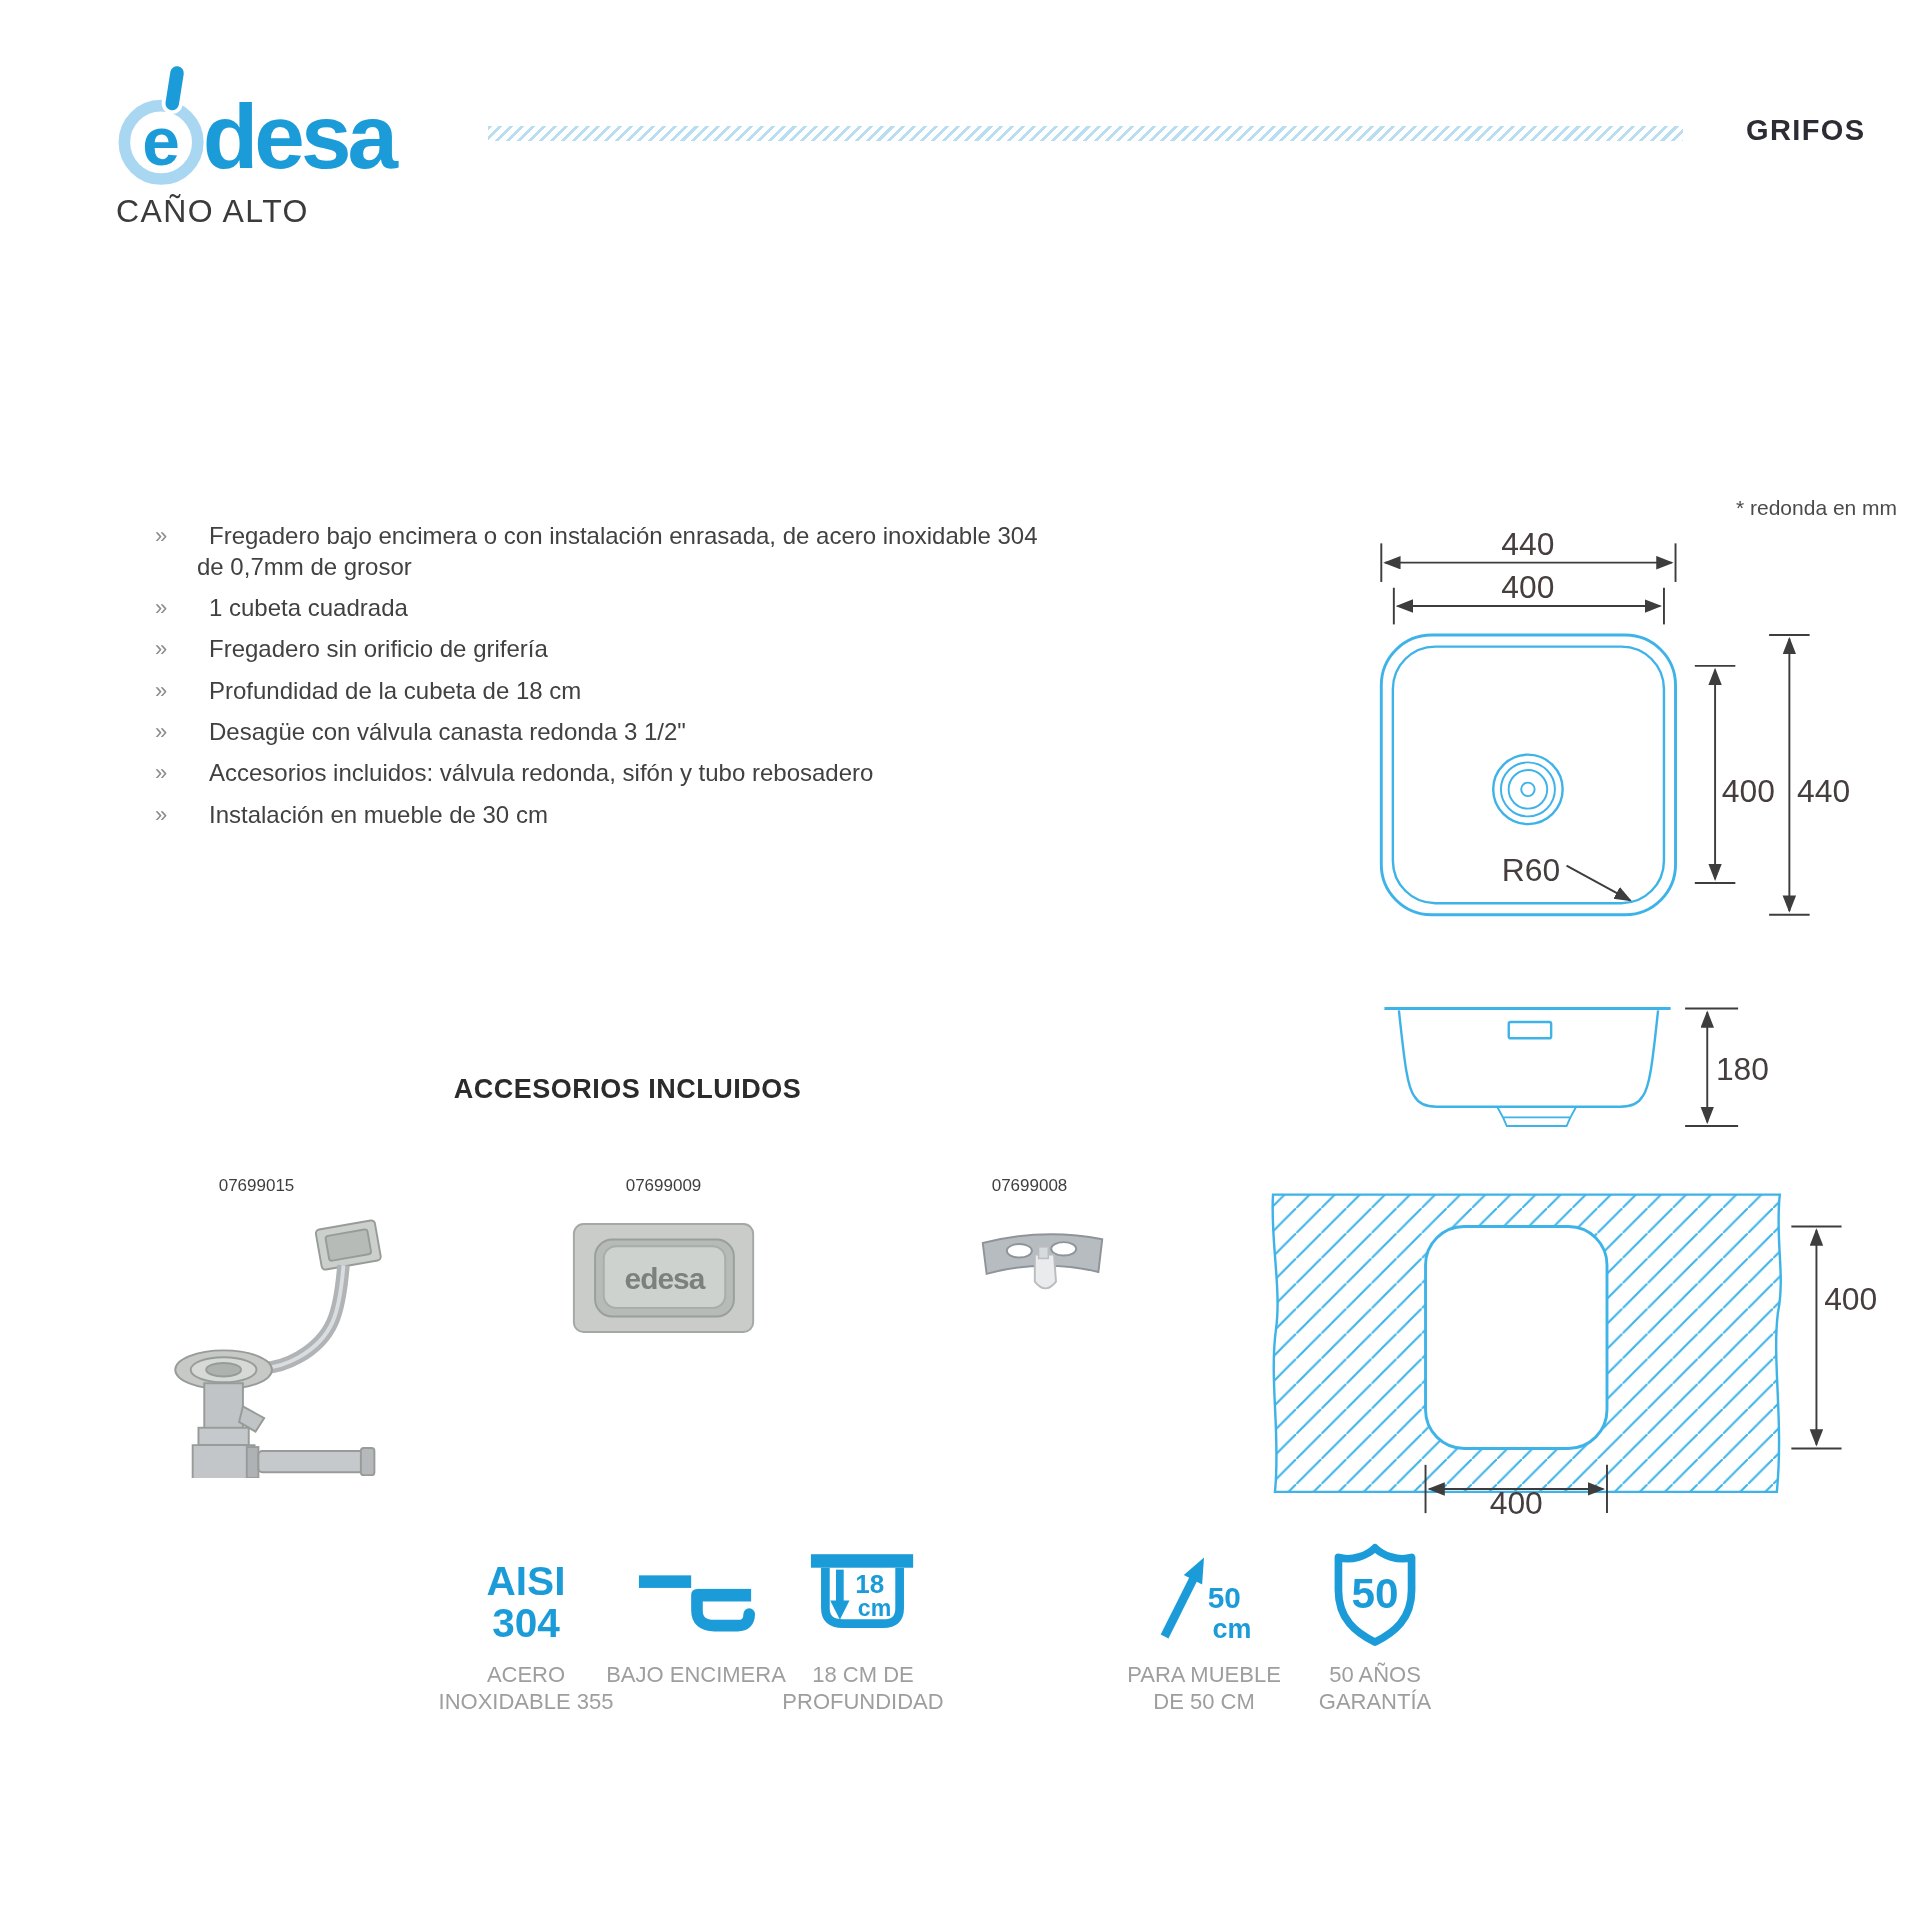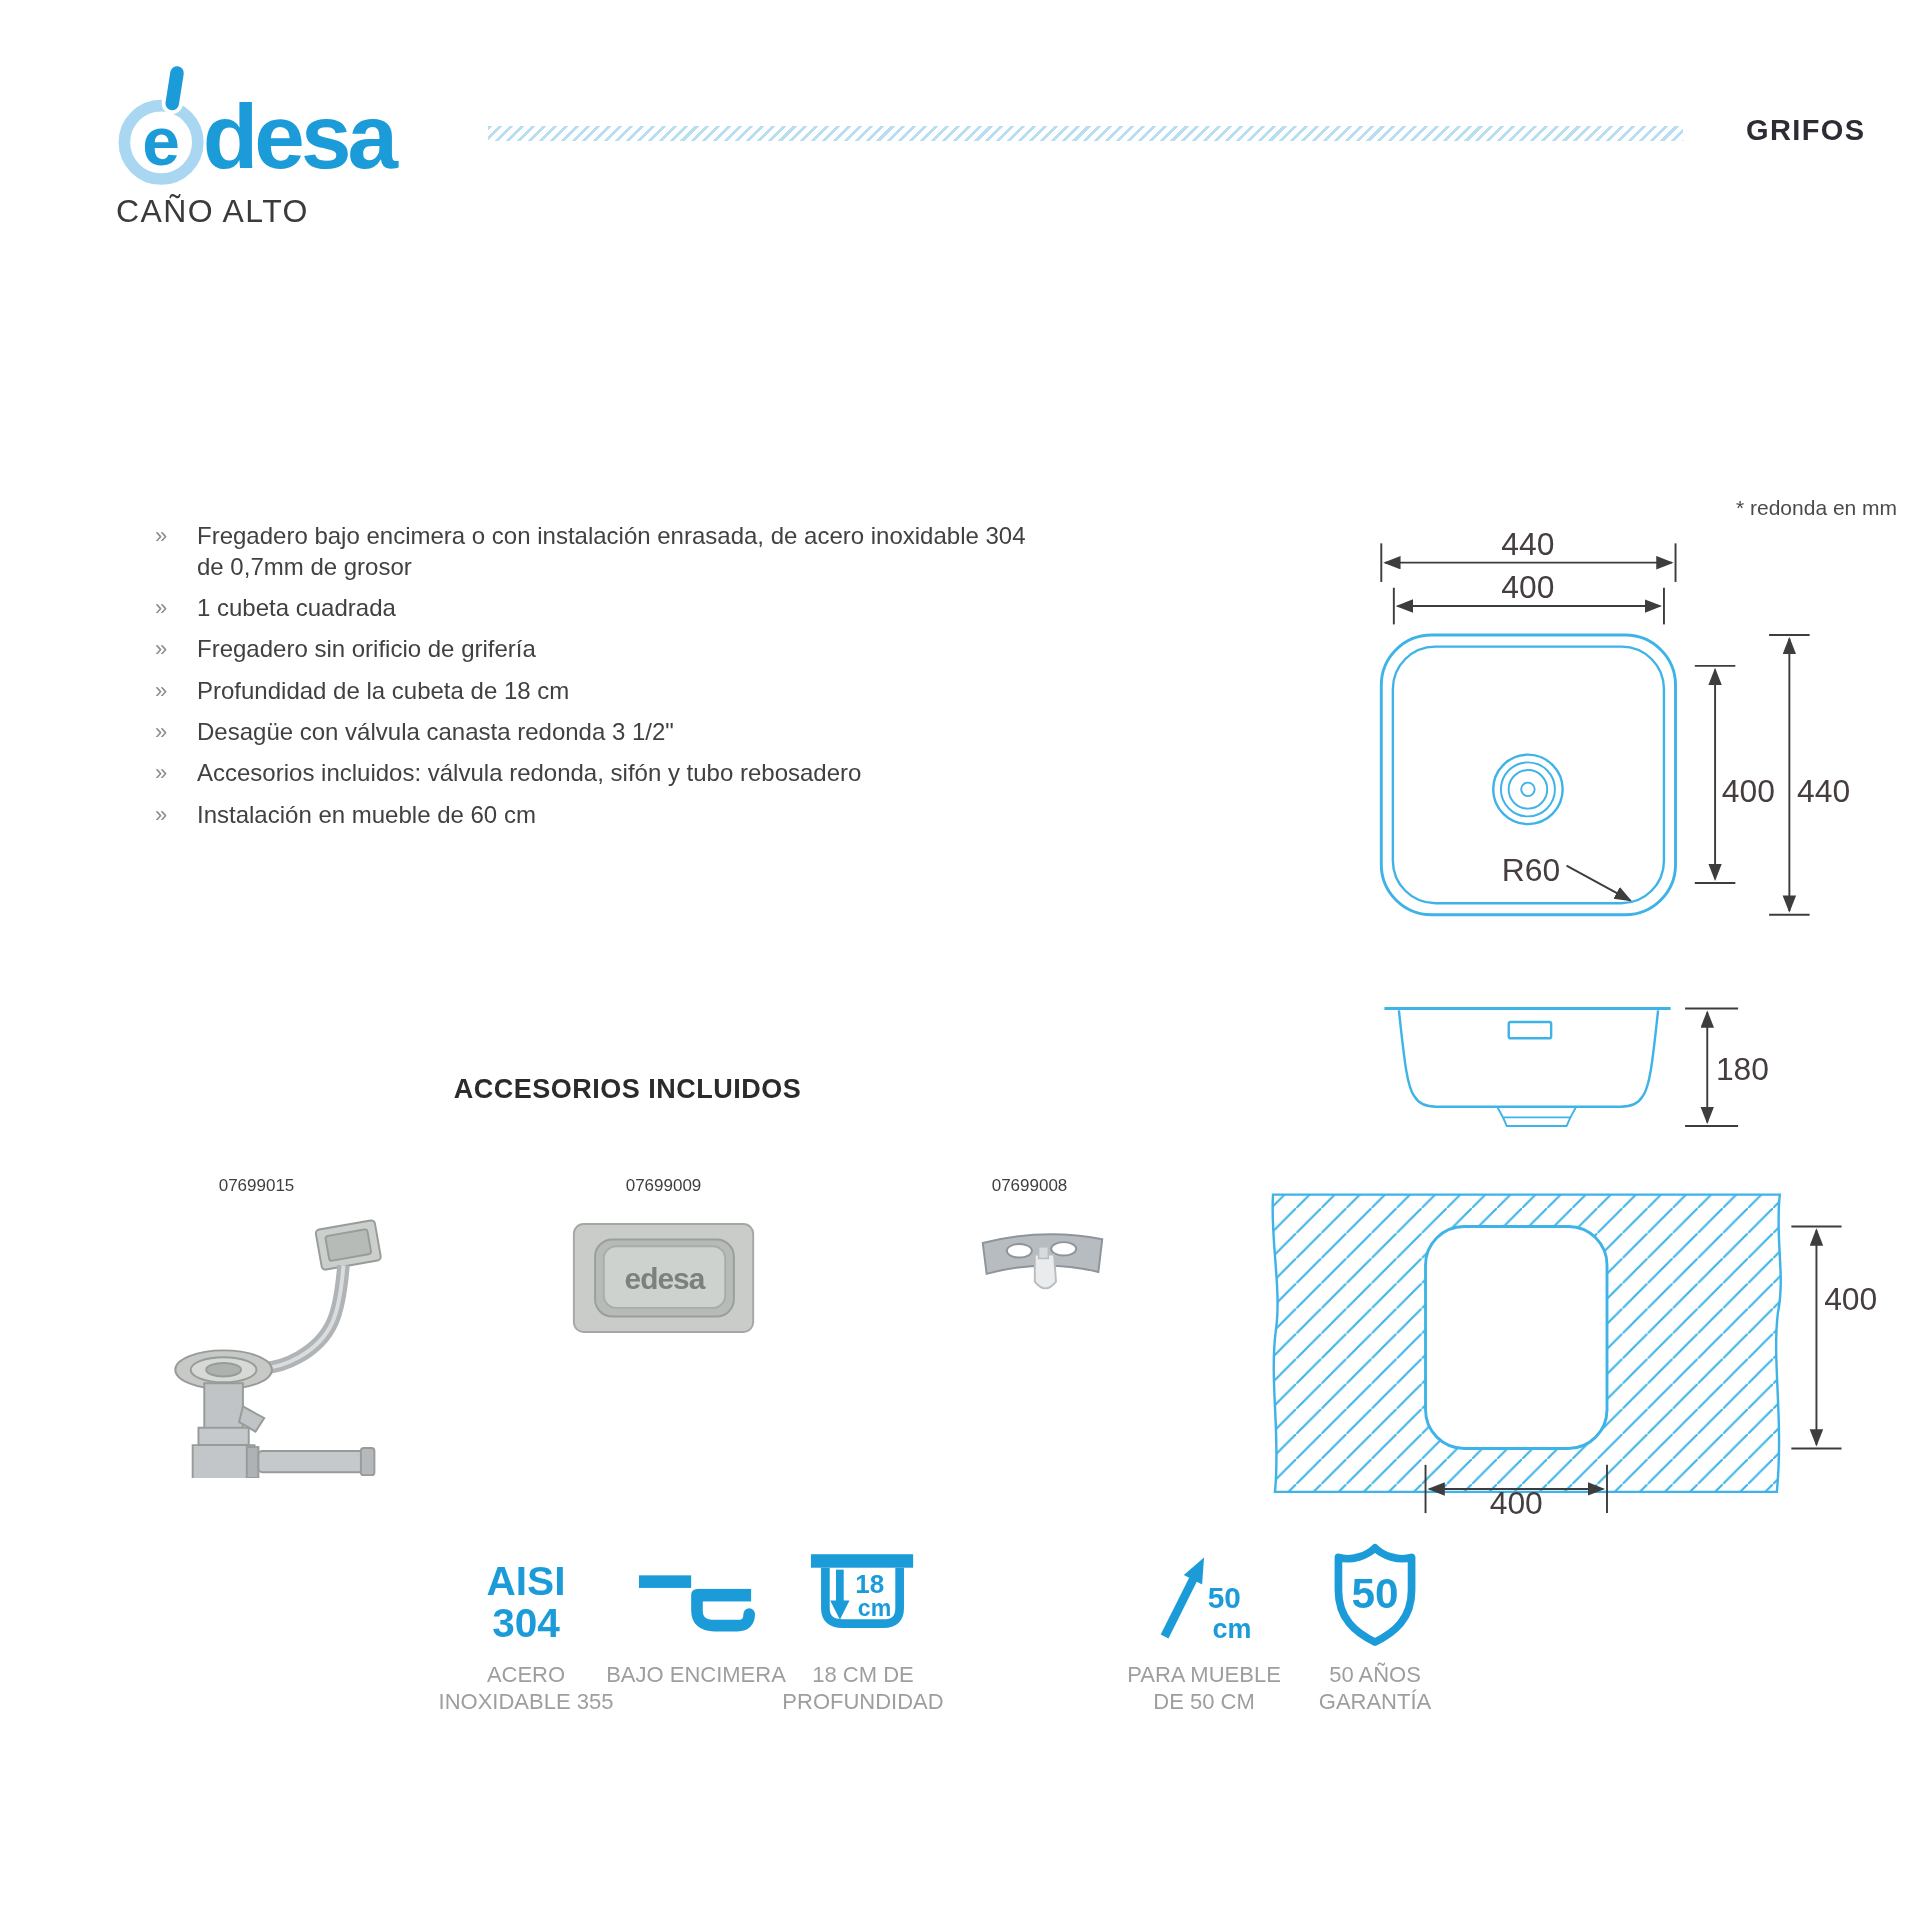--- a/index.html
+++ b/index.html
@@ -10,21 +10,21 @@
   
   #stripe{left:488px;top:126px;width:1195px;height:15.4px;
     background:repeating-linear-gradient(135deg,#b9def2 0px,#b9def2 2.9px,rgba(255,255,255,0) 2.9px,rgba(255,255,255,0) 7.7px);}
   #category{left:1746px;top:114px;font-size:29px;font-weight:bold;letter-spacing:1.4px;color:#2c2c34;}
   #product-title{left:116px;top:193px;font-size:32px;color:#3b3b3b;letter-spacing:1.4px;}
 
   
   #features{left:153px;top:521px;width:888px;list-style:none;margin:0;padding:0;}
   #features li{position:relative;padding-left:44px;margin-bottom:10.6px;font-size:24px;color:#414141;line-height:1.28;}
   #features li .marker{position:absolute;left:1.9px;top:1px;color:#8d8d8d;font-size:22px;}
-  #features li .ftext{white-space:pre-line;}
+  #features li .ftext{white-space:pre-line;margin-left:12px;}
 
   #units-note{left:1736px;top:496px;font-size:21px;color:#4b4b4b;}
 
   
   #acc-title{left:367px;top:1074px;width:521px;text-align:center;font-size:27px;font-weight:bold;color:#2b2b2b;letter-spacing:0.5px;}
   .acc-code{width:193px;text-align:center;font-size:17px;color:#3f3f3f;}
 
   
   .spec{width:212px;text-align:center;top:1545px;}
   .spec-icon{height:104px;display:flex;align-items:flex-end;justify-content:center;}
@@ -52,21 +52,21 @@
   <div id="product-title" class="abs">CAÑO ALTO</div>
 
   <ul id="features" class="abs">
     <li><span class="marker">»</span><span class="ftext">Fregadero bajo encimera o con instalación enrasada, de acero inoxidable 304
 de 0,7mm de grosor</span></li>
     <li><span class="marker">»</span><span class="ftext">1 cubeta cuadrada</span></li>
     <li><span class="marker">»</span><span class="ftext">Fregadero sin orificio de grifería</span></li>
     <li><span class="marker">»</span><span class="ftext">Profundidad de la cubeta de 18 cm</span></li>
     <li><span class="marker">»</span><span class="ftext">Desagüe con válvula canasta redonda 3 1/2"</span></li>
     <li><span class="marker">»</span><span class="ftext">Accesorios incluidos: válvula redonda, sifón y tubo rebosadero</span></li>
-    <li><span class="marker">»</span><span class="ftext">Instalación en mueble de 60 cm</span></li>
+    <li><span class="marker">»</span><span class="ftext">Instalación en mueble de 30 cm</span></li>
   </ul>
 
   <div id="units-note" class="abs">* redonda en mm</div>
 
   <svg class="abs" style="left:1352px;top:526px" width="512" height="410" viewBox="0 0 530 425">
     <defs>
       <marker id="arT" markerWidth="9" markerHeight="8" refX="8" refY="3.5" orient="auto-start-reverse">
         <path d="M0,0 L9,3.5 L0,7 Z" fill="#3d3d3d"></path>
       </marker>
     </defs>

